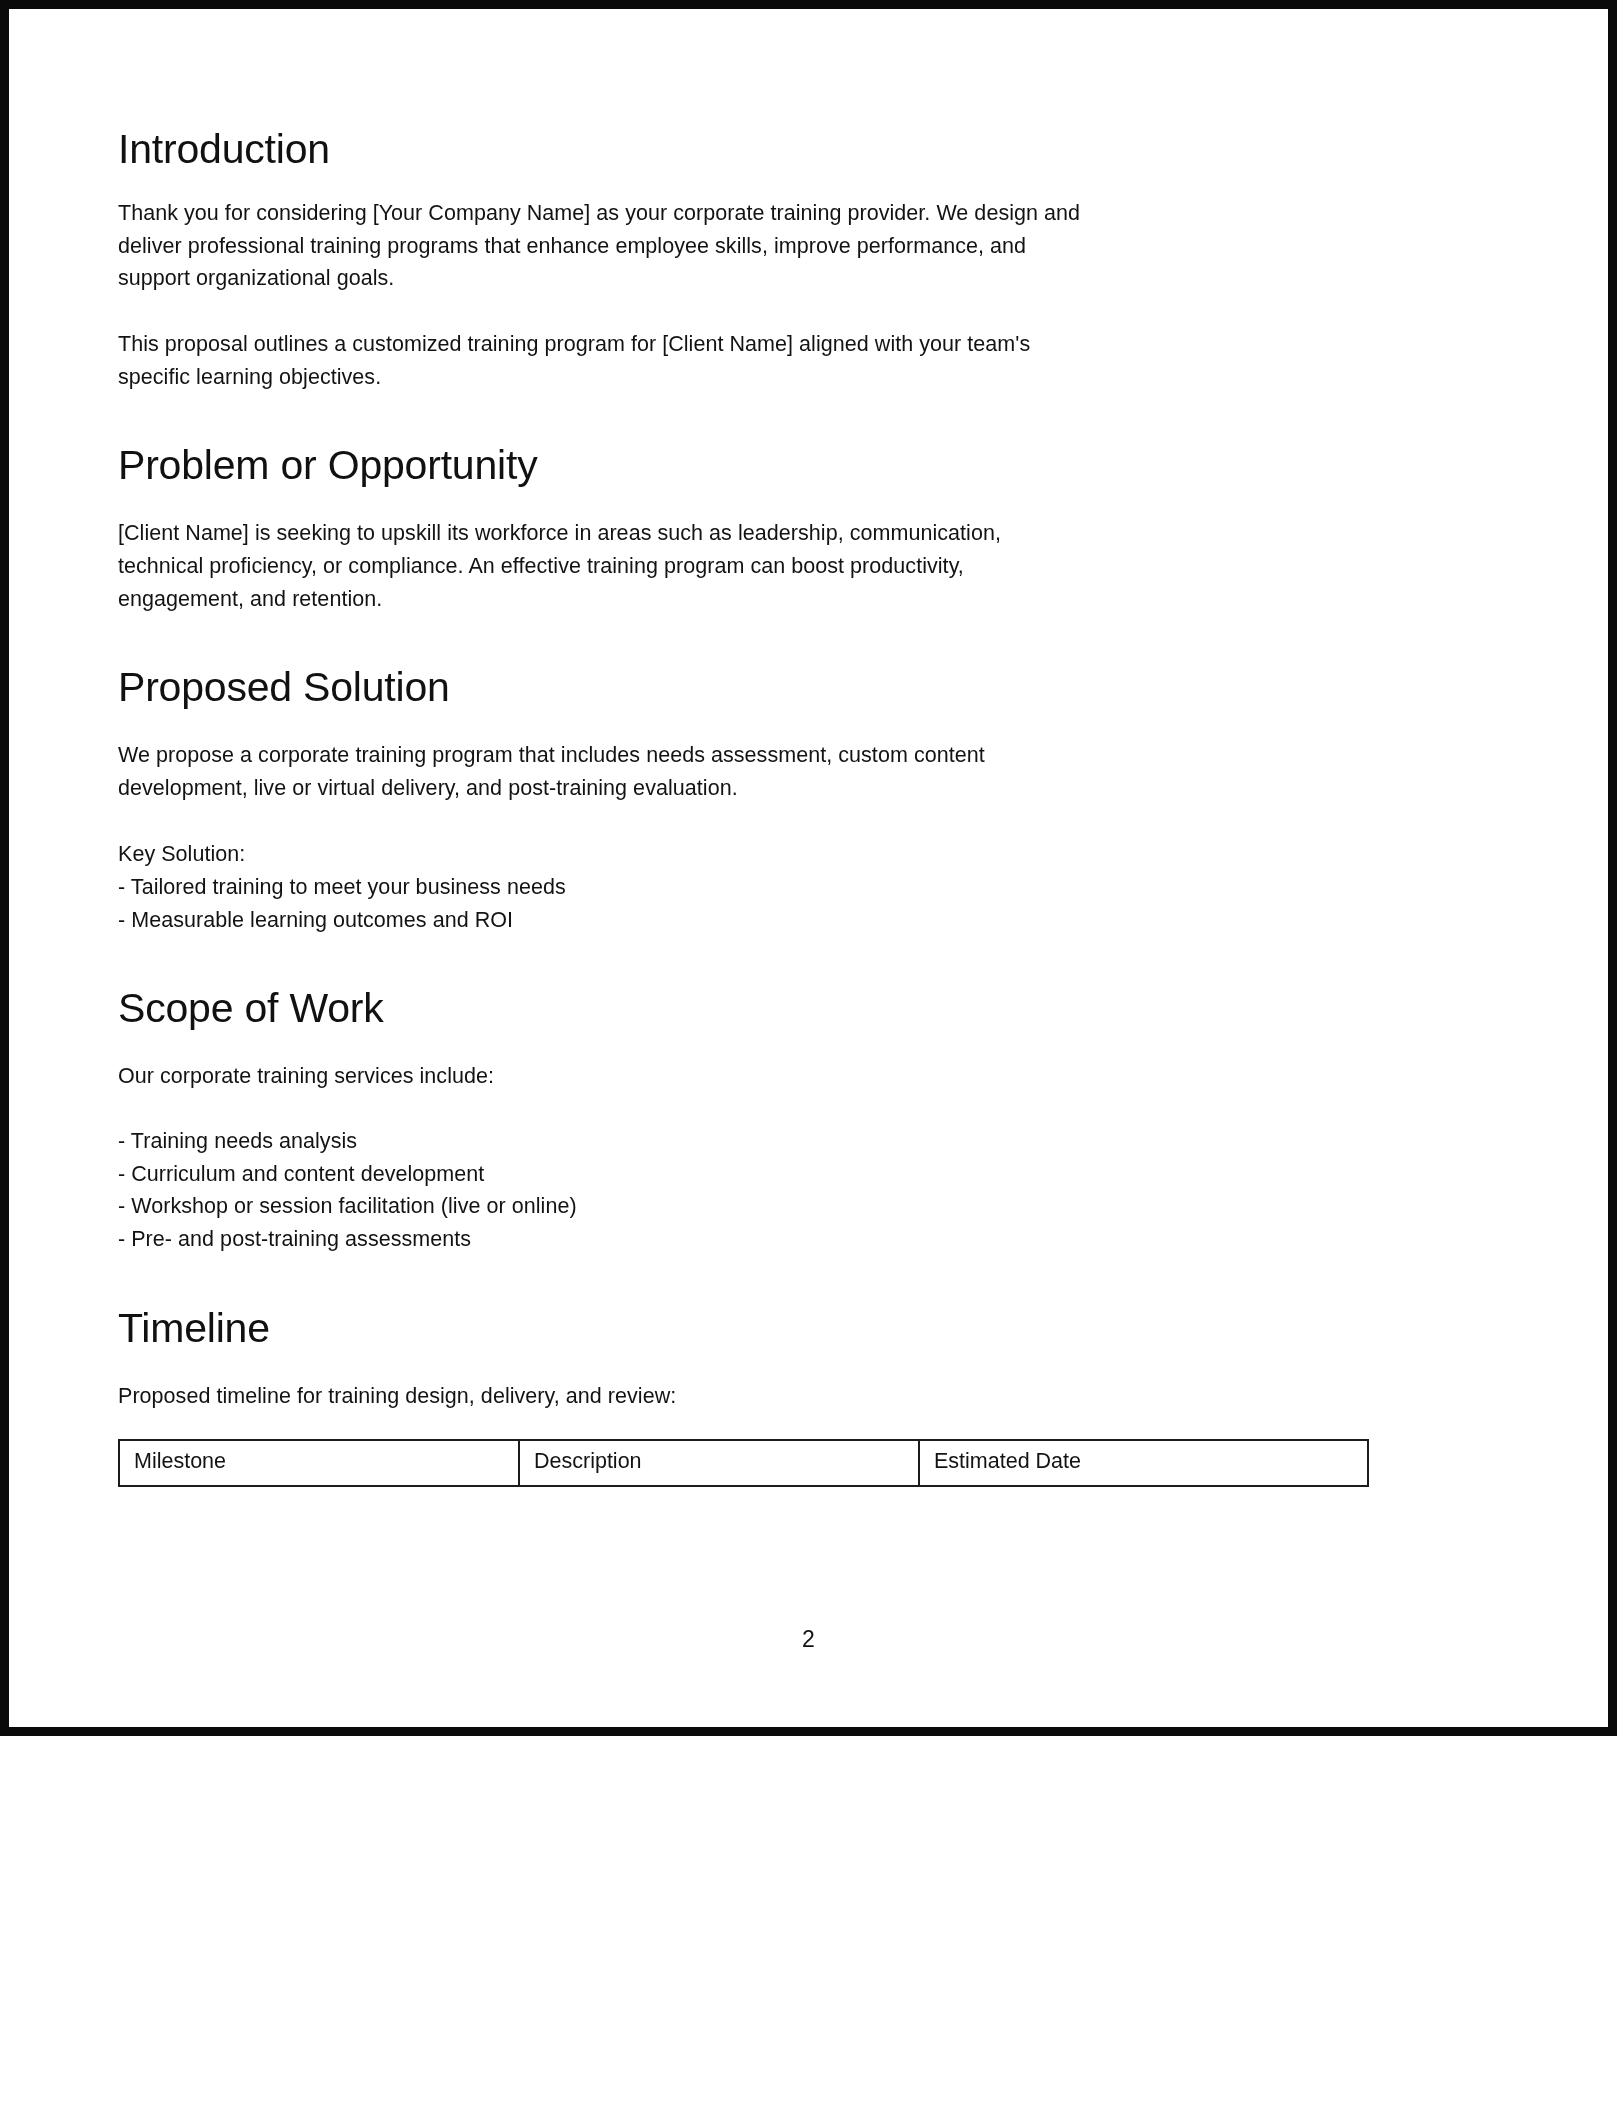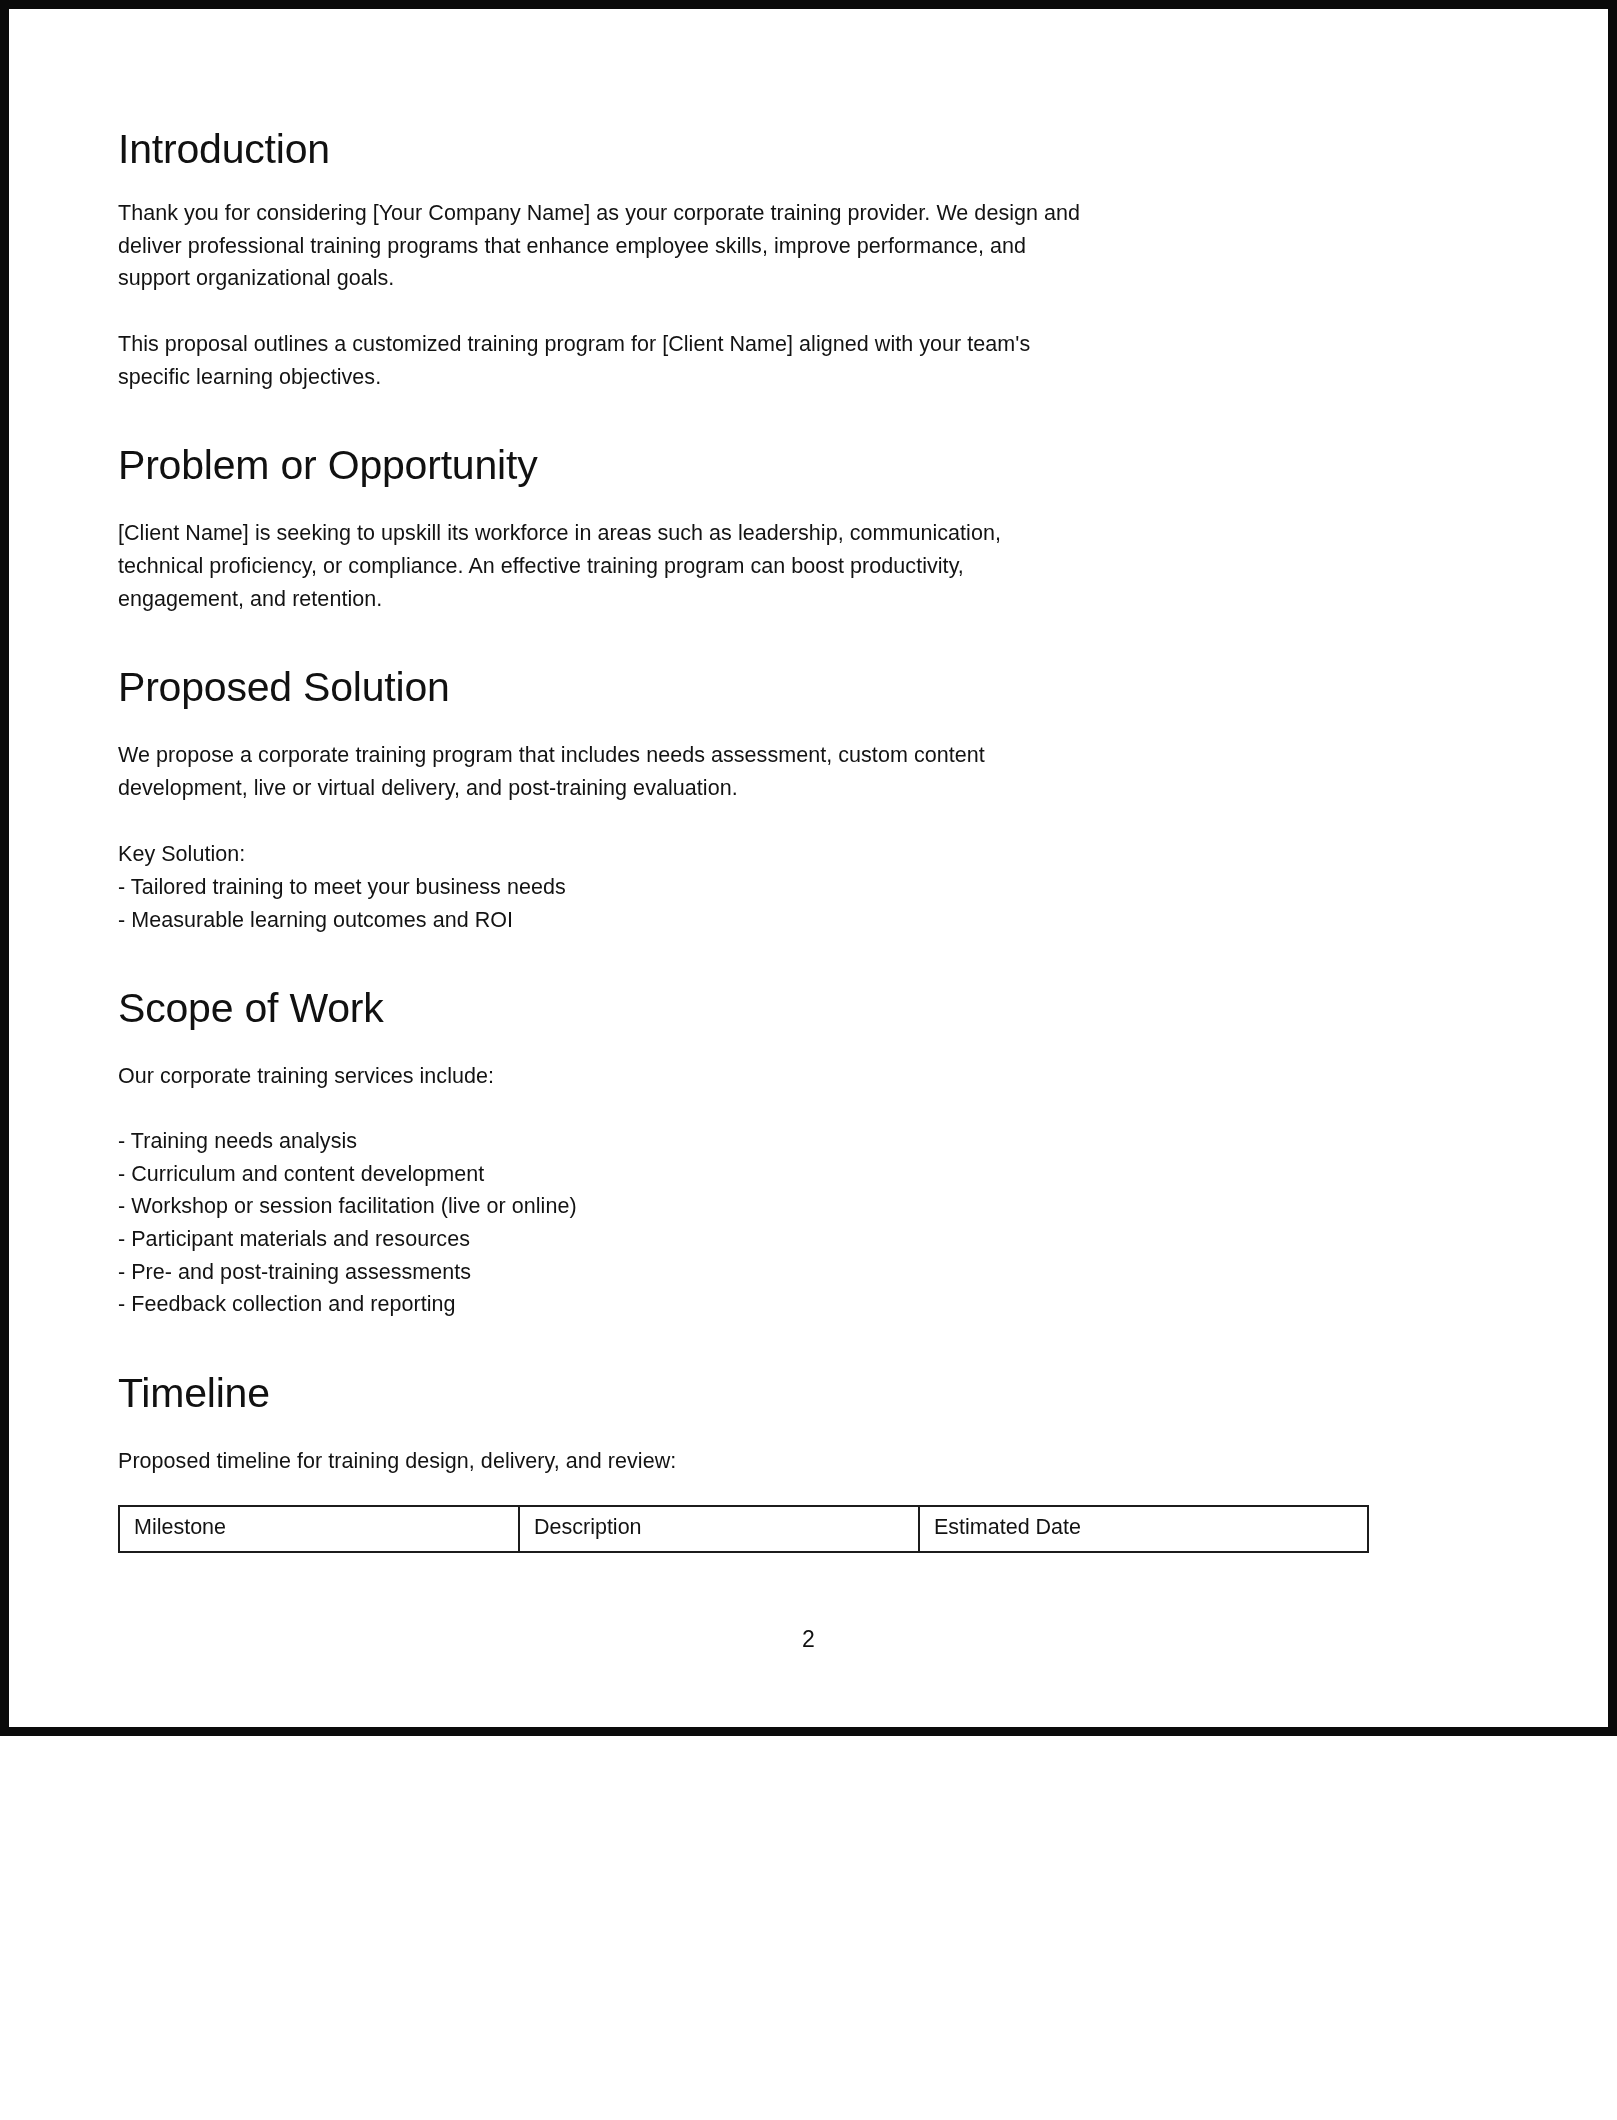--- a/index.html
+++ b/index.html
@@ -157,23 +157,21 @@
     <div class="gap-head-to-par2"></div>
 
     <p class="body-text narrow">Our corporate training services include:</p>
 
     <div class="gap-list-top"></div>
 
     <div class="list-block">
       <div class="list-line">- Training needs analysis</div>
       <div class="list-line">- Curriculum and content development</div>
       <div class="list-line">- Workshop or session facilitation (live or online)</div>
-      <div class="list-line">- Participant materials and resources</div>
       <div class="list-line">- Pre- and post-training assessments</div>
-      <div class="list-line">- Feedback collection and reporting</div>
     </div>
 
     <div class="gap-par-to-head"></div>
 
     <h1 class="section-heading">Timeline</h1>
 
     <div class="gap-head-to-par2"></div>
 
     <p class="body-text narrow">Proposed timeline for training design, delivery, and review:</p>
 

